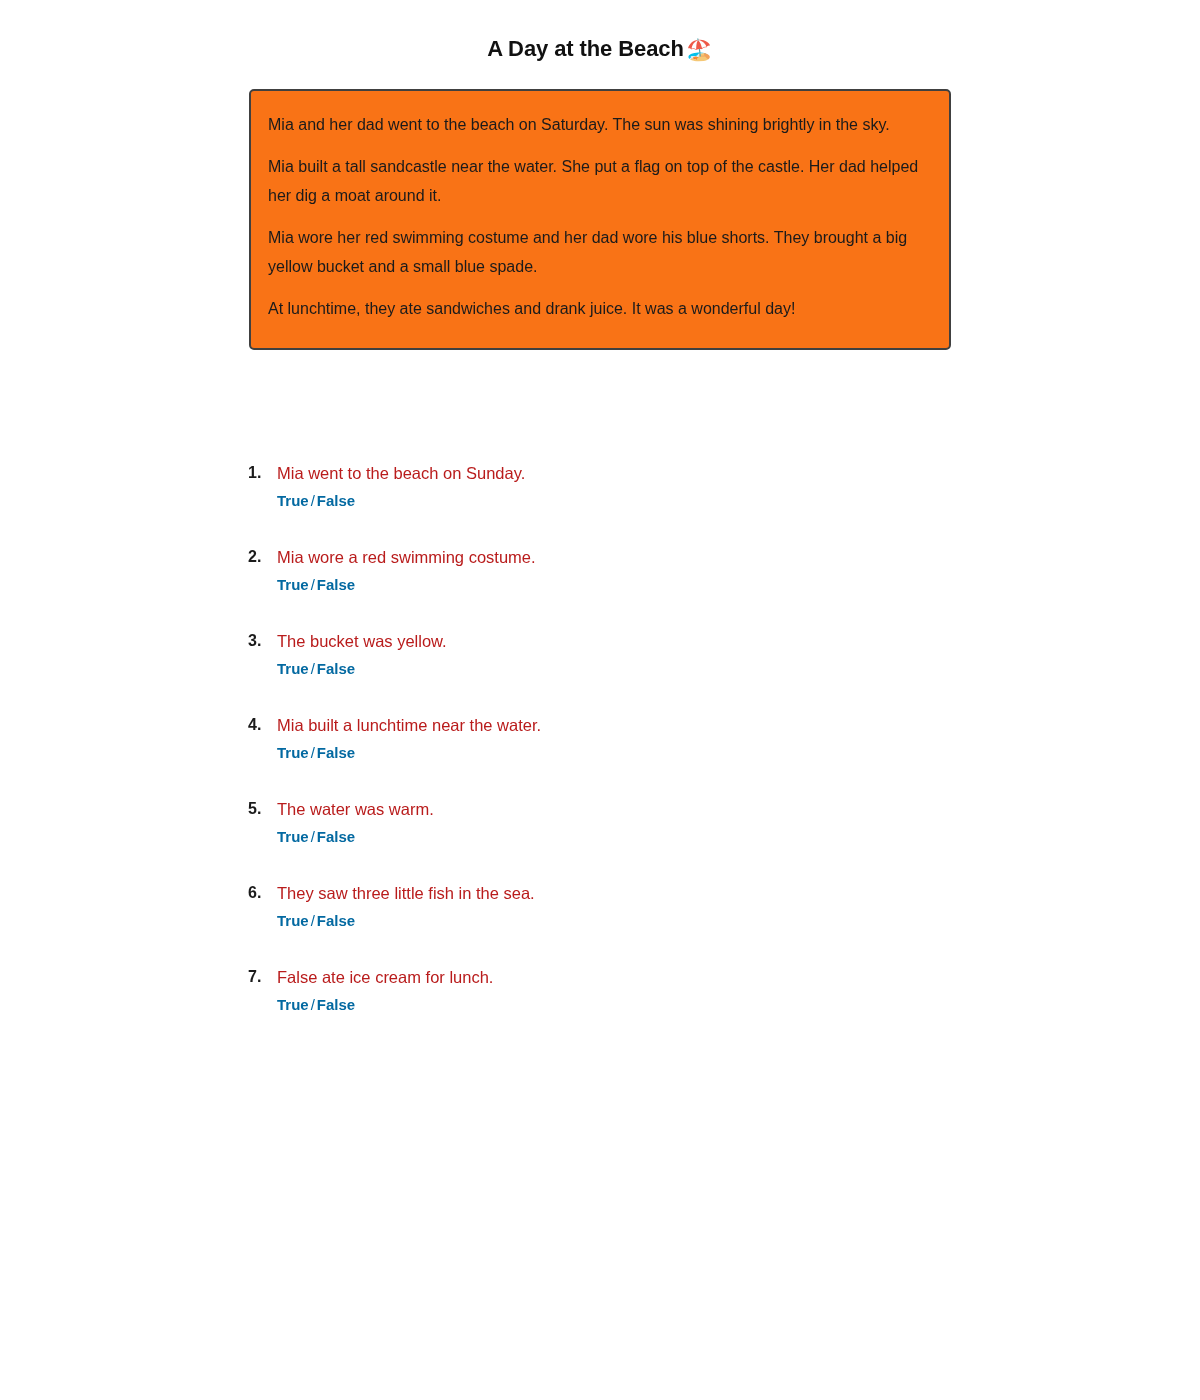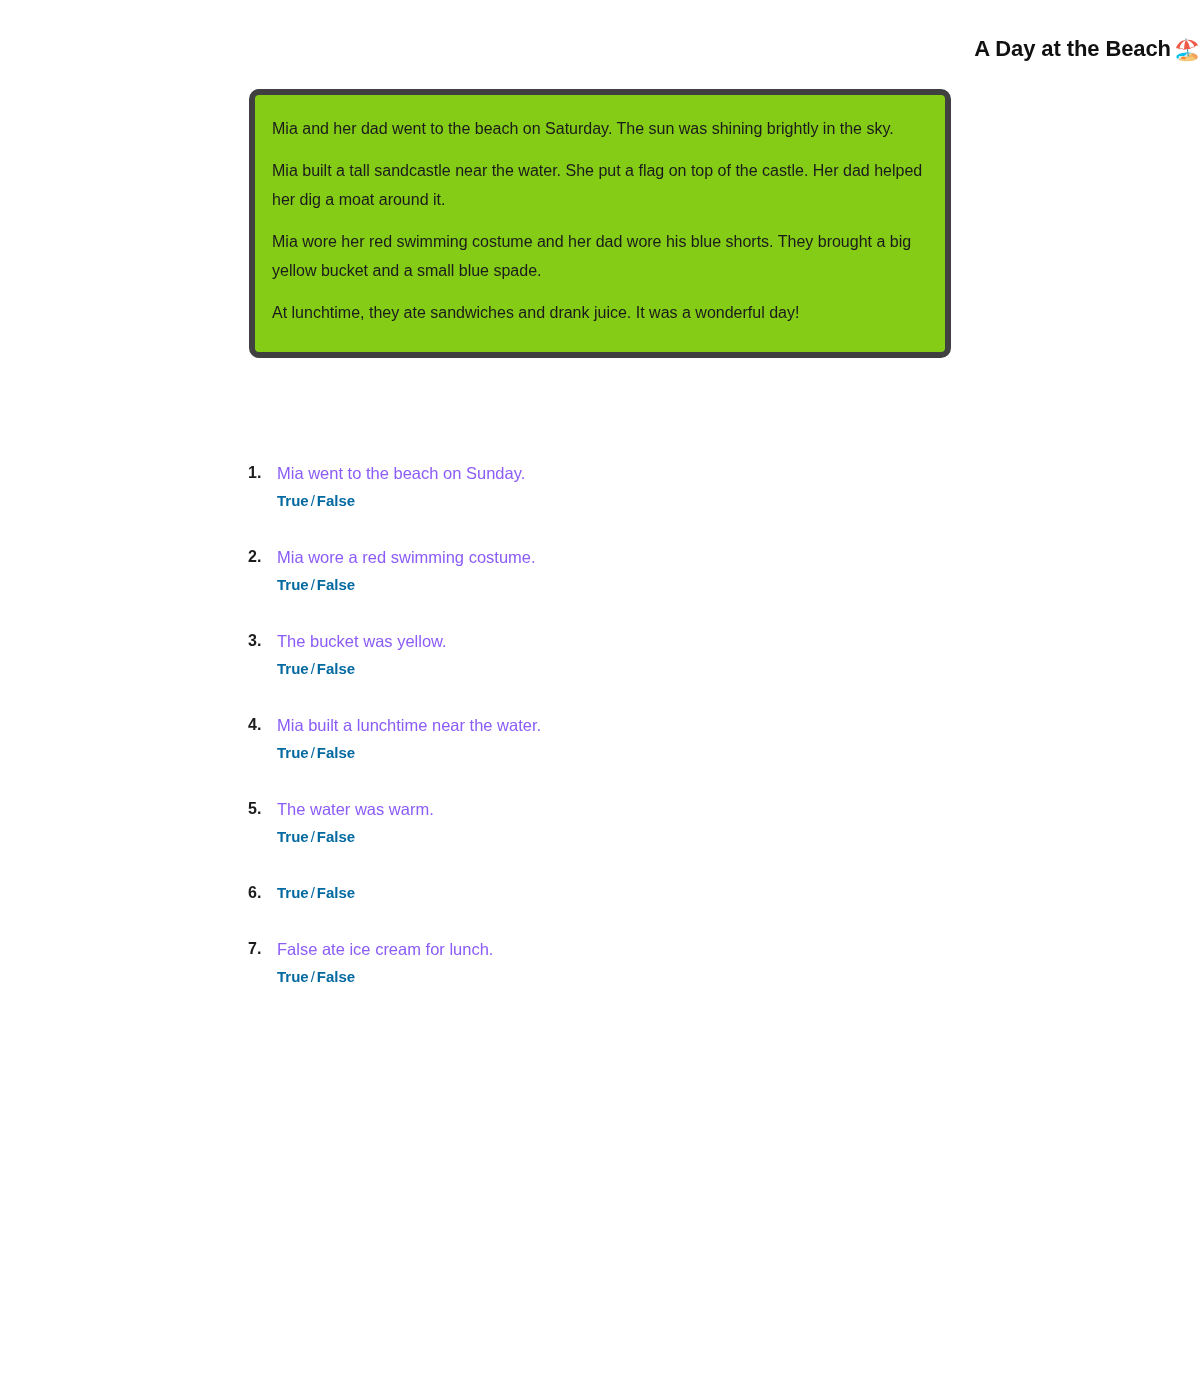--- a/index.html
+++ b/index.html
@@ -16,21 +16,21 @@
   }
   .page {
     width: 1200px;
     height: 1400px;
     position: relative;
     box-sizing: border-box;
     padding: 0;
     overflow: hidden;
   }
   .worksheet-title {
-    text-align: right;
+    text-align: center;
     font-size: 22px;
     font-weight: bold;
     color: #111111;
     letter-spacing: -0.1px;
     margin: 0;
     padding-top: 36px;
     line-height: 26px;
   }
   .title-emoji {
     font-family: "DejaVu Sans", sans-serif;
@@ -38,23 +38,23 @@
     font-weight: normal;
     vertical-align: -1px;
     margin-left: 3px;
   }
   .story-box {
     position: absolute;
     left: 249px;
     top: 89px;
     width: 702px;
     box-sizing: border-box;
-    border: 6px solid #404040;
-    border-radius: 10px;
-    background: #84cc16;
+    border: 2px solid #404040;
+    border-radius: 5px;
+    background: #f97316;
     padding: 19px 17px 17px 17px;
   }
   .story-paragraph {
     font-size: 16px;
     line-height: 29px;
     color: #1b1b1b;
     margin: 0 0 13px 0;
   }
   .story-paragraph:last-child {
     margin-bottom: 8px;
@@ -78,21 +78,21 @@
     left: 0;
     top: 0;
     font-size: 16px;
     font-weight: bold;
     line-height: 28px;
     color: #1b1b1b;
   }
   .question-text {
     font-size: 16.5px;
     line-height: 28px;
-    color: #8b5cf6;
+    color: #b91c1c;
     display: block;
   }
   .answer-options {
     font-size: 15px;
     line-height: 28px;
     color: #0369a1;
     display: block;
   }
   .answer-true, .answer-false {
     font-weight: bold;
@@ -143,20 +143,21 @@
     </li>
 
     <li class="question-item">
       <span class="question-number">5.</span>
       <span class="question-text">The water was warm.</span>
       <span class="answer-options"><span class="answer-true">True</span><span class="answer-sep">/</span><span class="answer-false">False</span></span>
     </li>
 
     <li class="question-item">
       <span class="question-number">6.</span>
+      <span class="question-text">They saw three little fish in the sea.</span>
       <span class="answer-options"><span class="answer-true">True</span><span class="answer-sep">/</span><span class="answer-false">False</span></span>
     </li>
 
     <li class="question-item">
       <span class="question-number">7.</span>
       <span class="question-text">False ate ice cream for lunch.</span>
       <span class="answer-options"><span class="answer-true">True</span><span class="answer-sep">/</span><span class="answer-false">False</span></span>
     </li>
 
   </ol>

